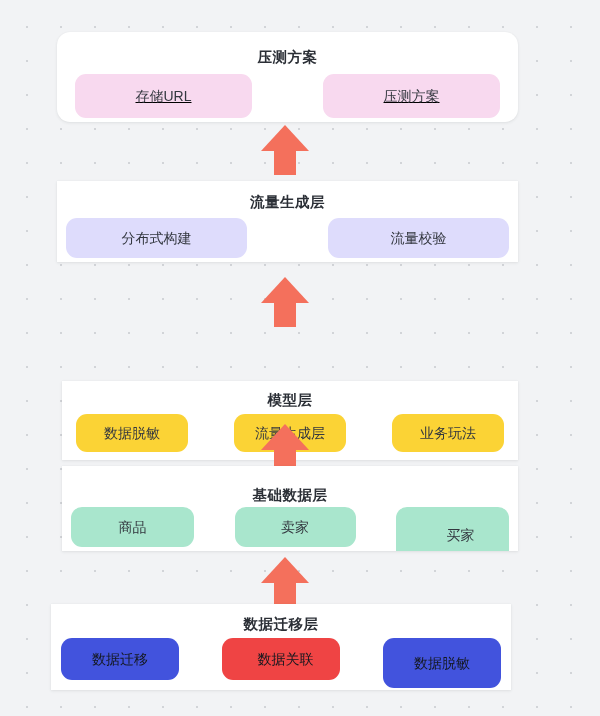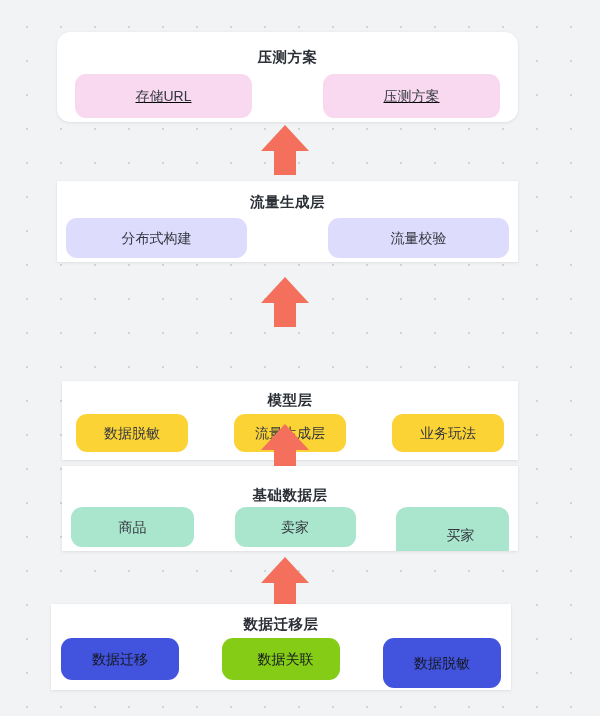--- a/index.html
+++ b/index.html
@@ -156,18 +156,18 @@
 
   <div class="arrow" style="left:261px; top:557px;">
     <div class="head"></div>
     <div class="shaft"></div>
   </div>
 
   <div class="layer-card" style="left:51px; top:604px; width:460px; height:86px;">
     <div class="layer-title" style="top:13px;">数据迁移层</div>
     <div class="pill-row" style="top:34px; padding:0 10px;">
       <div class="pill on-blue" style="width:118px; height:42px; background:#4253dd;">数据迁移</div>
-      <div class="pill on-blue" style="width:118px; height:42px; background:#84cc16;padding-left:9px;">数据关联</div>
+      <div class="pill on-blue" style="width:118px; height:42px; background:#ef4444;padding-left:9px;">数据关联</div>
       <div class="pill on-blue" style="width:118px; height:50px; background:#4253dd;">数据脱敏</div>
     </div>
   </div>
 
 </div>
 
 </body></html>

